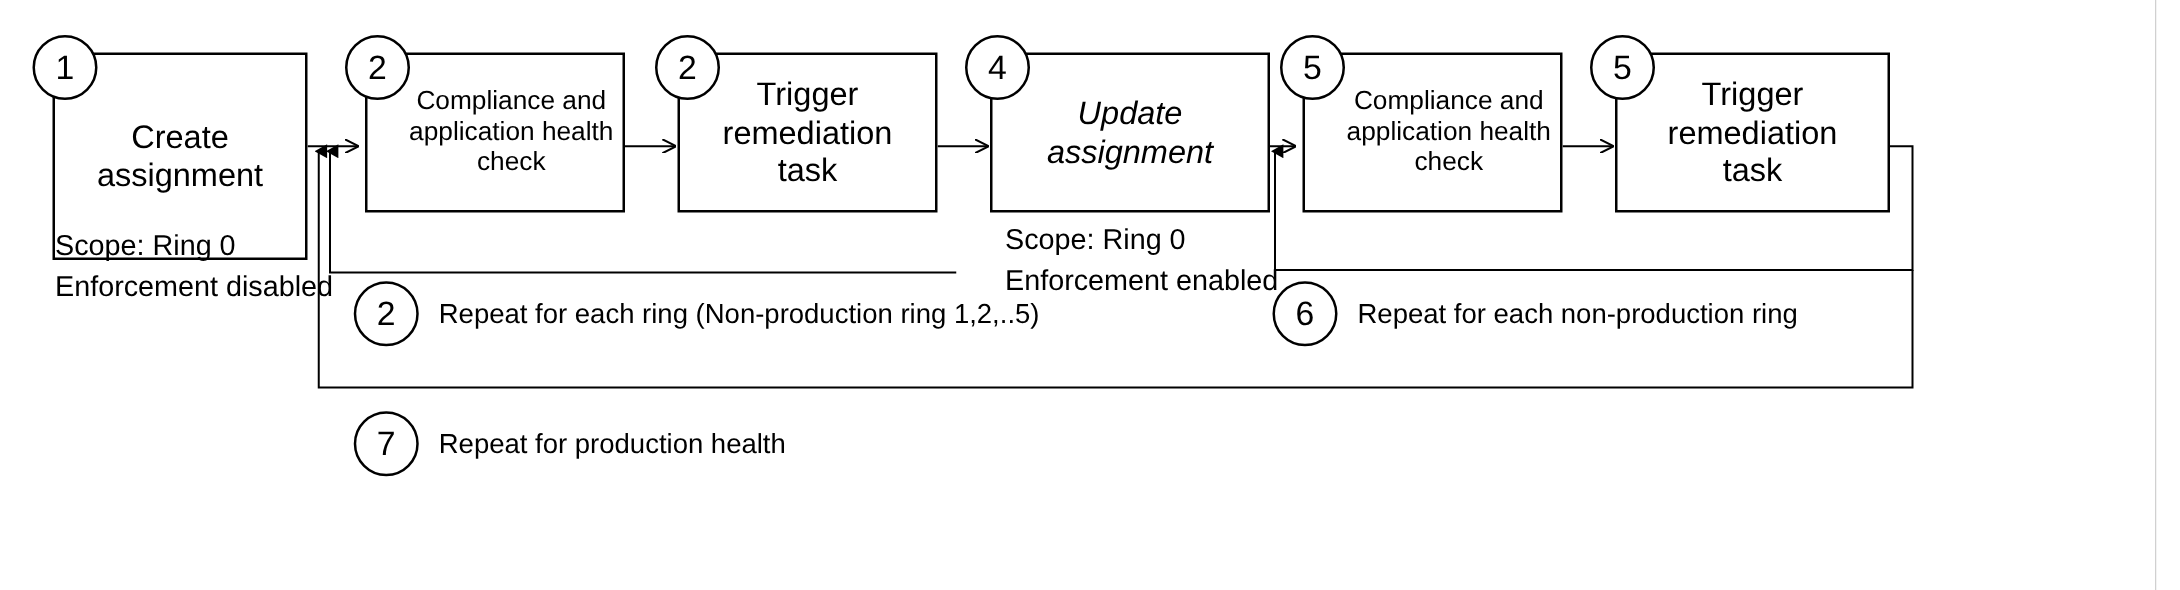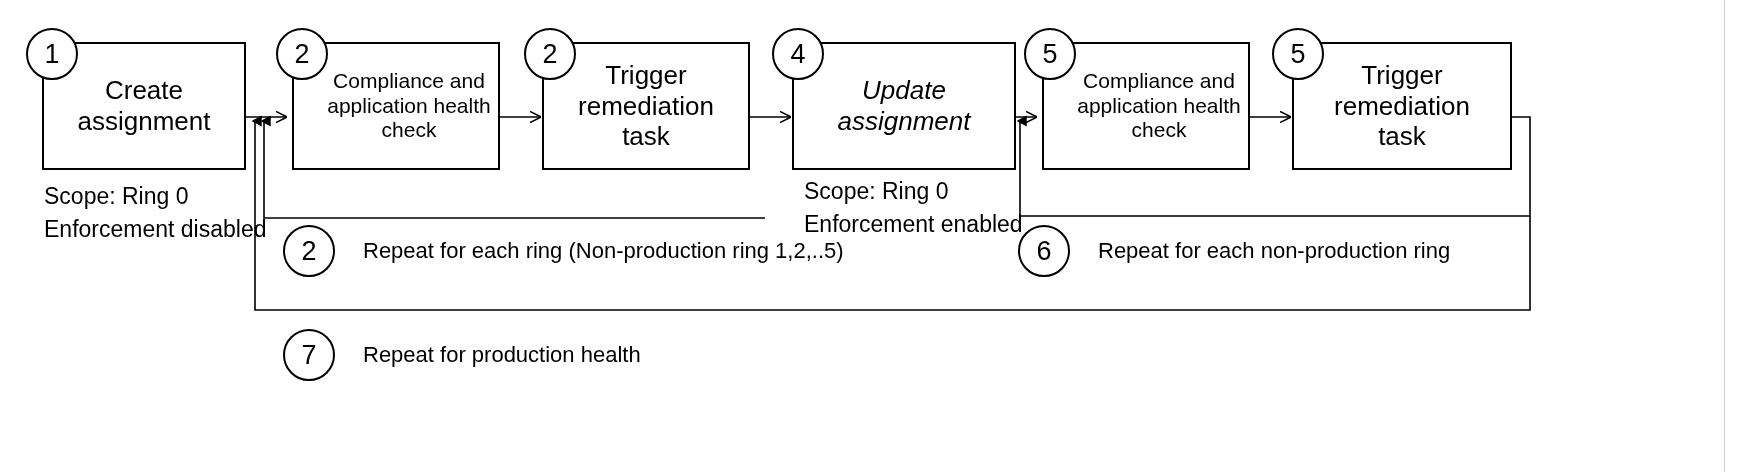--- a/index.html
+++ b/index.html
@@ -96,21 +96,21 @@
     border-radius: 50%;
     background: #ffffff;
     display: flex;
     align-items: center;
     justify-content: center;
     font-size: 27px;
     line-height: 1;
     flex: 0 0 auto;
   }
   .legend-text {
-    margin-left: 28px;
+    margin-left: 16px;
     font-size: 22px;
     white-space: nowrap;
   }
 </style>
 </head>
 <body>
 
 <div id="canvas">
 
   <div class="edge-rule"></div>
@@ -141,21 +141,21 @@
       <line x1="1250" y1="117" x2="1290" y2="117" marker-end="url(#arrow-right)"></line>
 
       <path d="M 765 218 L 264 218 L 264 121" marker-end="url(#arrow-up-solid)"></path>
 
       <path d="M 1512 117 L 1530 117 L 1530 216 L 1020 216 L 1020 121" marker-end="url(#arrow-up-solid)"></path>
 
       <path d="M 1530 216 L 1530 310 L 255 310 L 255 121" marker-end="url(#arrow-up-solid)"></path>
     </g>
   </svg>
 
-  <div class="node size-lg" style="left:42px;  top:42px;  width:204px; height:128px;">
+  <div class="node size-lg" style="left:42px;  top:42px;  width:204px; height:166px;">
     <span class="node-label">Create
 assignment</span>
   </div>
   <div class="badge" style="left:26px; top:28px;">
     <span>1</span>
   </div>
 
   <div class="node size-sm" style="left:292px; top:42px;  width:208px; height:128px;">
     <span class="node-label">Compliance and
 application health

